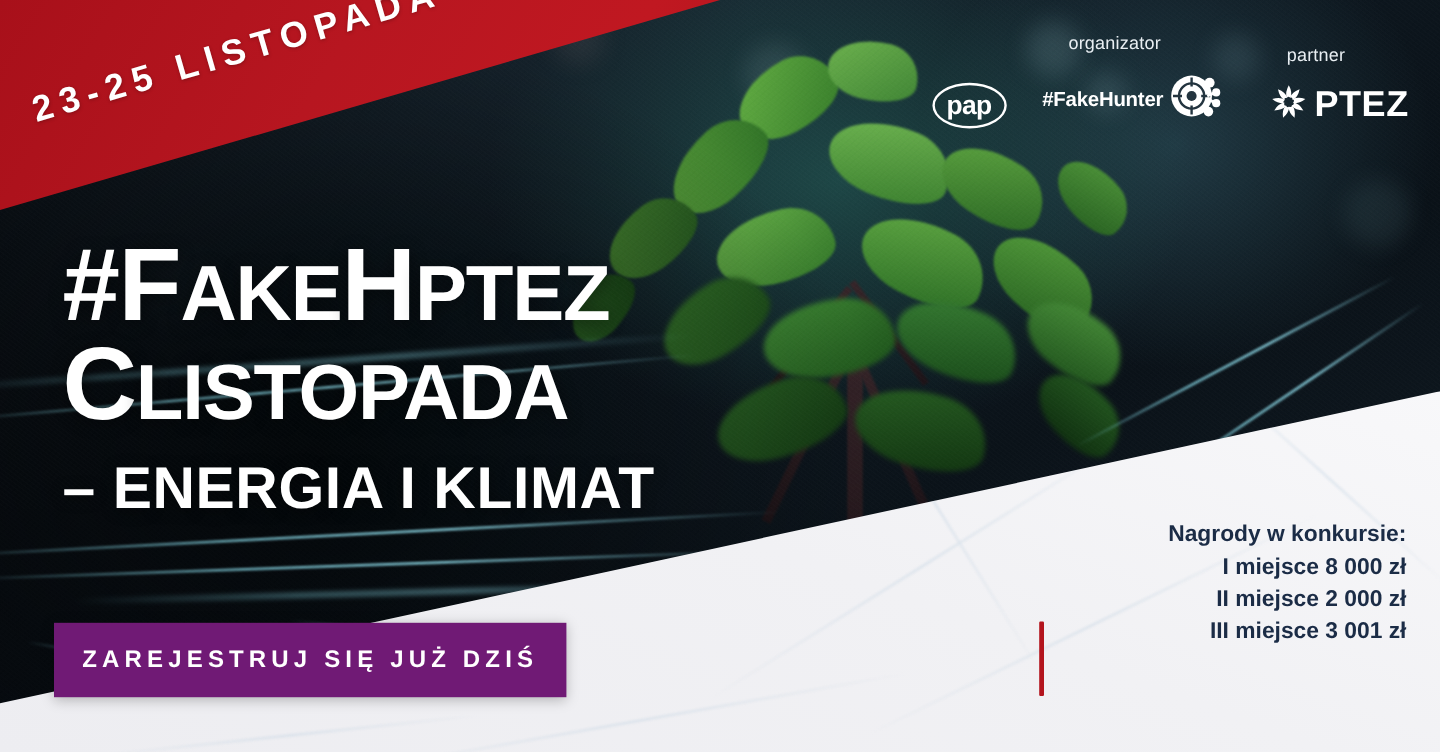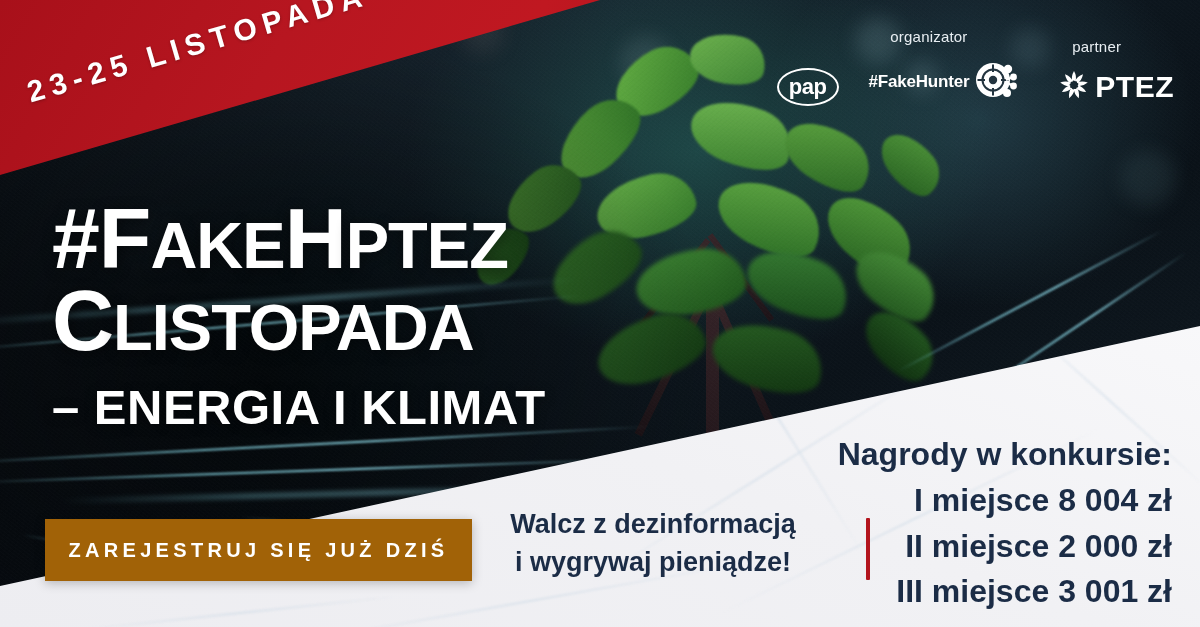--- a/index.html
+++ b/index.html
@@ -135,21 +135,21 @@
     letter-spacing:0.5px;
     white-space:nowrap;
     text-shadow:0 2px 12px rgba(0,0,0,0.45);
   }
 
   
   .cta {
     position:absolute;
     left:45px; top:519px;
     width:427px; height:62px;
-    background:#a16207;
+    background:#701a75;
     display:flex; align-items:center; justify-content:center;
     z-index:7;
     box-shadow:0 2px 10px rgba(0,0,0,0.25);
     cursor:pointer;
   }
   .cta-label {
     color:#ffffff;
     font-size:20px;
     font-weight:bold;
     letter-spacing:4.3px;
@@ -178,21 +178,21 @@
     z-index:7;
     border-radius:1px;
   }
 
   .prizes {
     position:absolute;
     right:28px; top:432px;
     text-align:right;
     z-index:7;
     color:#1b2c46;
-    font-size:32px;
+    font-size:19px;
     font-weight:bold;
     line-height:1.43;
   }
   .prizes div { white-space:nowrap; }
 
   
   .logo-bar {
     position:absolute;
     right:26px; top:28px;
     z-index:8;
@@ -392,27 +392,23 @@
     <div class="title-line">
       <span class="big">C</span><span class="small">LISTOPADA</span>
     </div>
     <div class="subtitle">– ENERGIA I KLIMAT</div>
   </div>
 
   <div class="cta">
     <span class="cta-label">ZAREJESTRUJ SIĘ JUŻ DZIŚ</span>
   </div>
 
-  <div class="tagline">
-    <div>Walcz z dezinformacją</div>
-    <div>i wygrywaj pieniądze!</div>
-  </div>
 
   <div class="divider"></div>
 
   <div class="prizes">
     <div>Nagrody w konkursie:</div>
-    <div>I miejsce 8 004 zł</div>
+    <div>I miejsce 8 000 zł</div>
     <div>II miejsce 2 000 zł</div>
     <div>III miejsce 3 001 zł</div>
   </div>
 
 </div>
 
 </body></html>

